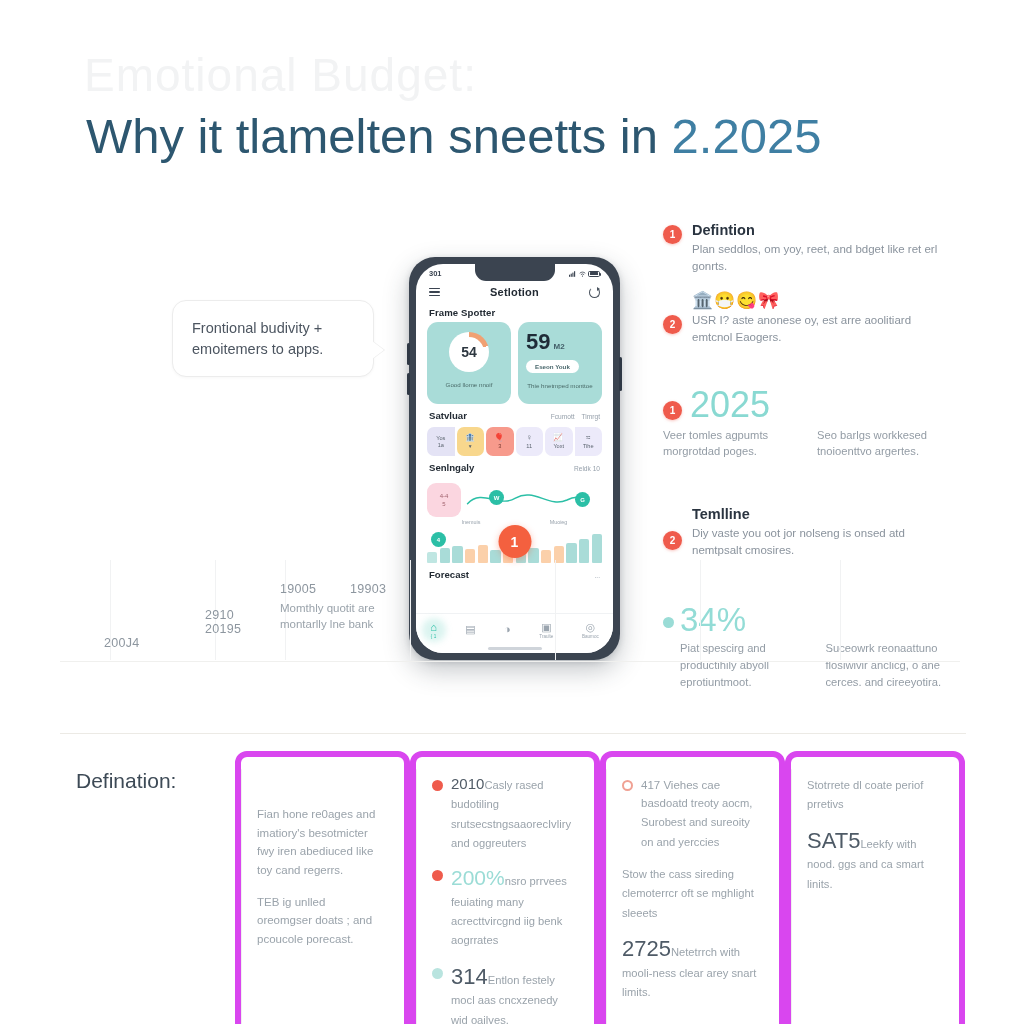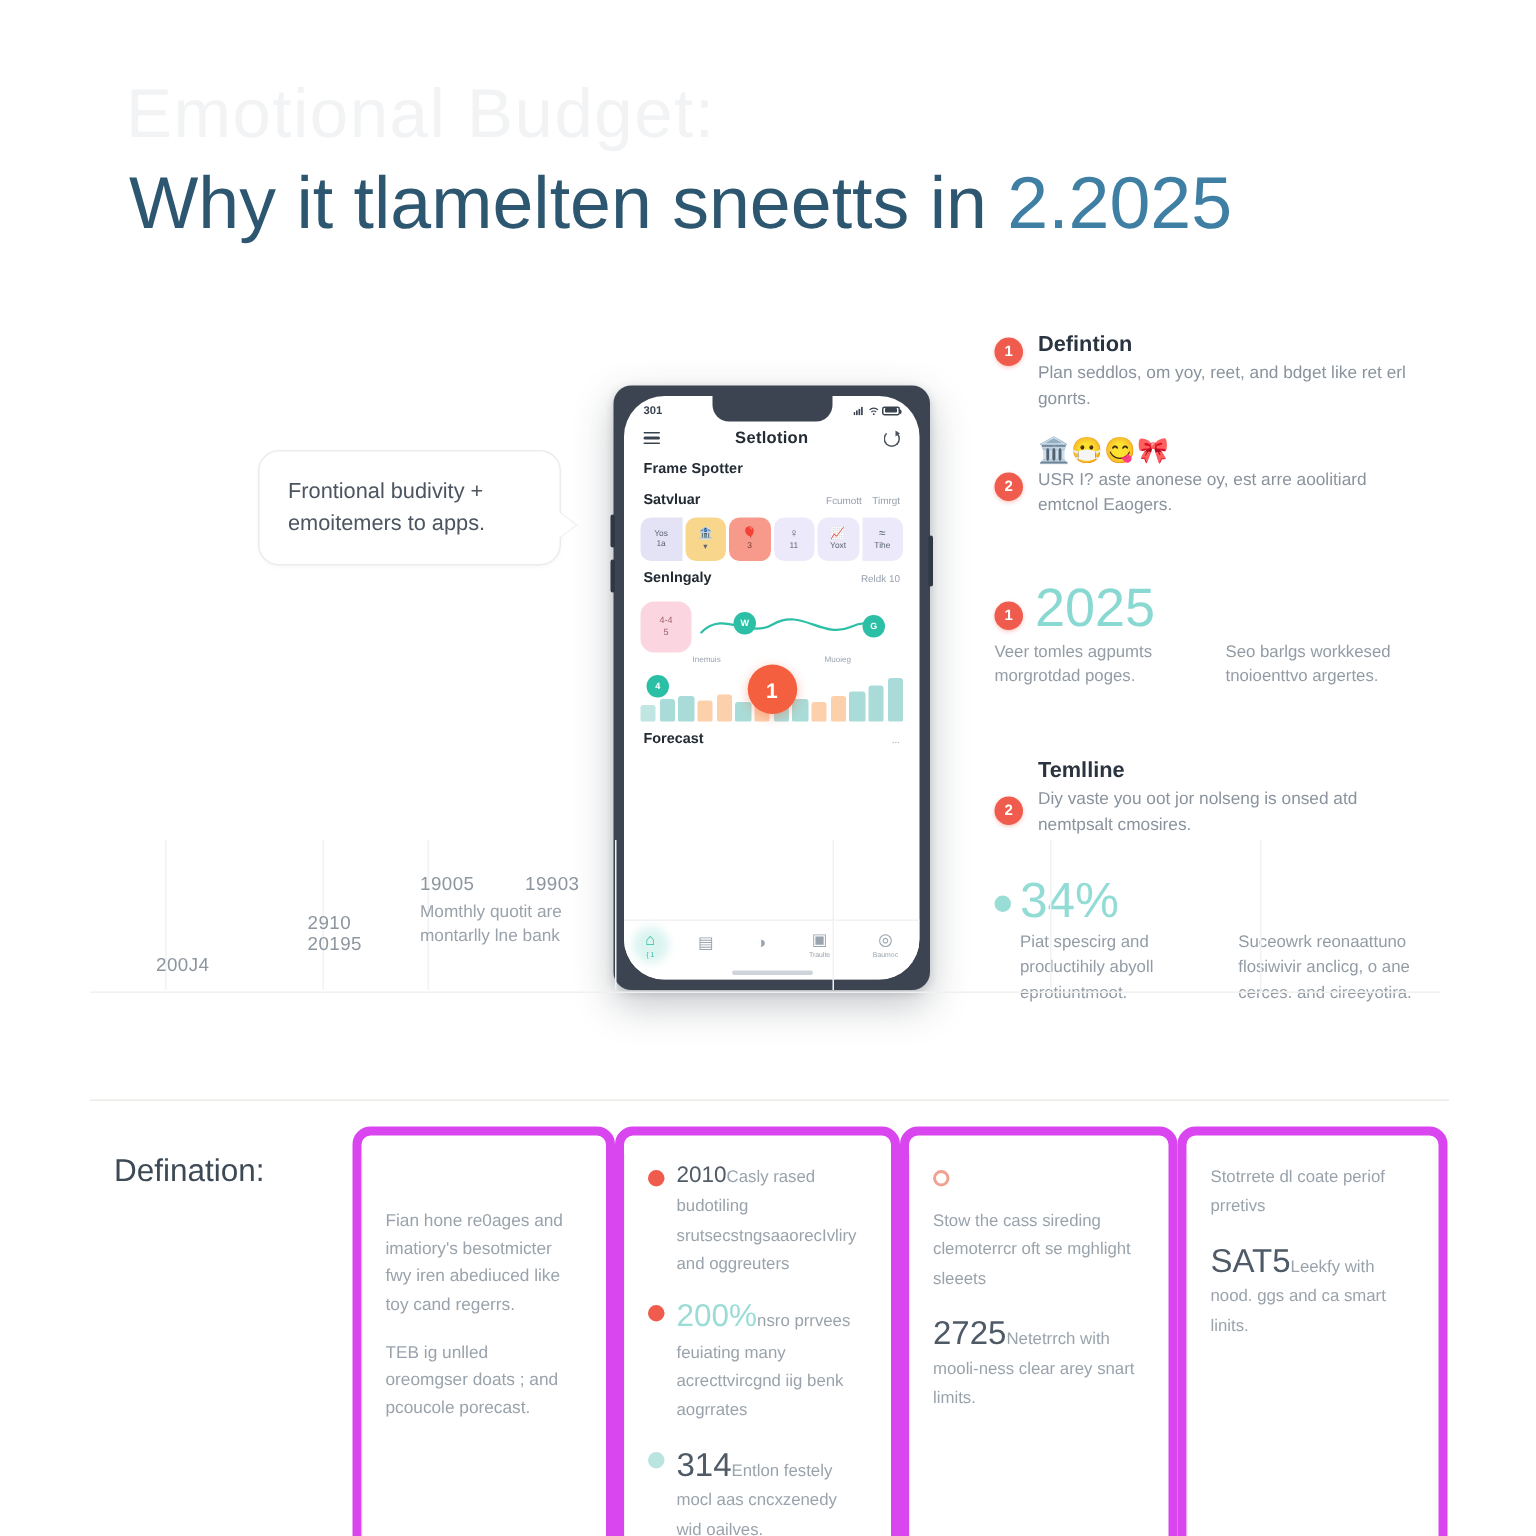--- a/index.html
+++ b/index.html
@@ -54,21 +54,21 @@
     border-bottom: 9px solid transparent;
     border-left: 12px solid #fff;
     filter: drop-shadow(1px 0 0 #ececec);
   }
 
   
   .phone {
     position: absolute; left: 409px; top: 257px;
     width: 211px; height: 403px;
     background: #3b4450;
-    border-radius: 12px;
+    border-radius: 26px;
     padding: 7px;
     box-shadow: 0 10px 26px rgba(40,50,60,.28), 0 2px 6px rgba(40,50,60,.18);
   }
   .phone .btn-side {
     position: absolute; background: #2f3845; border-radius: 2px;
   }
   .btn-vol1 { left: -2px; top: 86px; width: 3px; height: 22px; }
   .btn-vol2 { left: -2px; top: 116px; width: 3px; height: 22px; }
   .btn-pwr  { right: -2px; top: 100px; width: 3px; height: 34px; }
 
@@ -319,20 +319,35 @@
             <span></span>
             <span></span>
             <span></span>
           </span>
         <span class="app-title">Setlotion</span>
         <span class="refresh"></span>
       </div>
 
       <div class="sec-title">Frame Spotter</div>
 
+      <div class="cards">
+        <div class="card">
+          <div class="donut">
+              <b>54</b>
+            </div>
+          <div class="card-cap">Good llome
+nnoif</div>
+        </div>
+        <div class="card">
+          <div class="bignum"><span>59</span><small>M2</small></div>
+          <span class="pill">Eseon Youk</span>
+          <div class="card-cap">Thie hnetmped
+monttoe</div>
+        </div>
+      </div>
 
       <div class="sec-row">
         <span class="lbl">Satvluar</span>
         <span class="meta">
           <span>Fcumott</span>
           <span>Timrgt</span>
         </span>
       </div>
 
       <div class="tiles">
@@ -456,21 +471,21 @@
         <span class="c">Seo barlgs workkesed tnoioenttvo argertes.</span>
       </div>
     </div>
 
     <div class="rblock" style="margin-top:46px">
       <div class="rtitle" style="margin-left:29px">Temlline</div>
       <span class="badge" style="top:25px">2</span>
       <div class="rbody">Diy vaste you oot jor nolseng is onsed atd nemtpsalt cmosires.</div>
     </div>
 
-    <div class="rblock" style="margin-top:24px">
+    <div class="rblock" style="margin-top:44px">
       <div class="pct-row">
         <span class="dot-teal"></span>
         <span class="pct">34%</span>
       </div>
       <div class="two-col" style="margin-left:17px">
         <span class="c">Piat spescirg and productihily abyoll eprotiuntmoot.</span>
         <span class="c">Suceowrk reonaattuno flosiwivir anclicg, o ane cerces. and cireeyotira.</span>
       </div>
     </div>
   </div>
@@ -527,20 +542,21 @@
         </div>
         <div class="bitem">
           <span class="bdot teal"></span>
           <span><span class="bhead big">314</span><span class="bsub">Entlon festely mocl aas cncxzenedy wid oailves.</span></span>
         </div>
       </div>
 
       <div class="bcol card-look" style="width:185px">
         <div class="bitem">
           <span class="bdot ring"></span>
+          <span><span class="bhead" style="font-size:11.5px;color:#9aa3ab">417 Viehes cae basd</span><span class="bsub">oatd treoty aocm, Surobest and sureoity on and yerccies</span></span>
         </div>
         <div class="bitem">
           <span><span class="bsub">Stow the cass sireding clemoterrcr oft se mghlight sleeets</span></span>
         </div>
         <div class="bitem">
           <span><span class="bhead big">2725</span><span class="bsub">Netetrrch with mooli-ness clear arey snart limits.</span></span>
         </div>
       </div>
 
       <div class="bcol card-look" style="width:180px">

